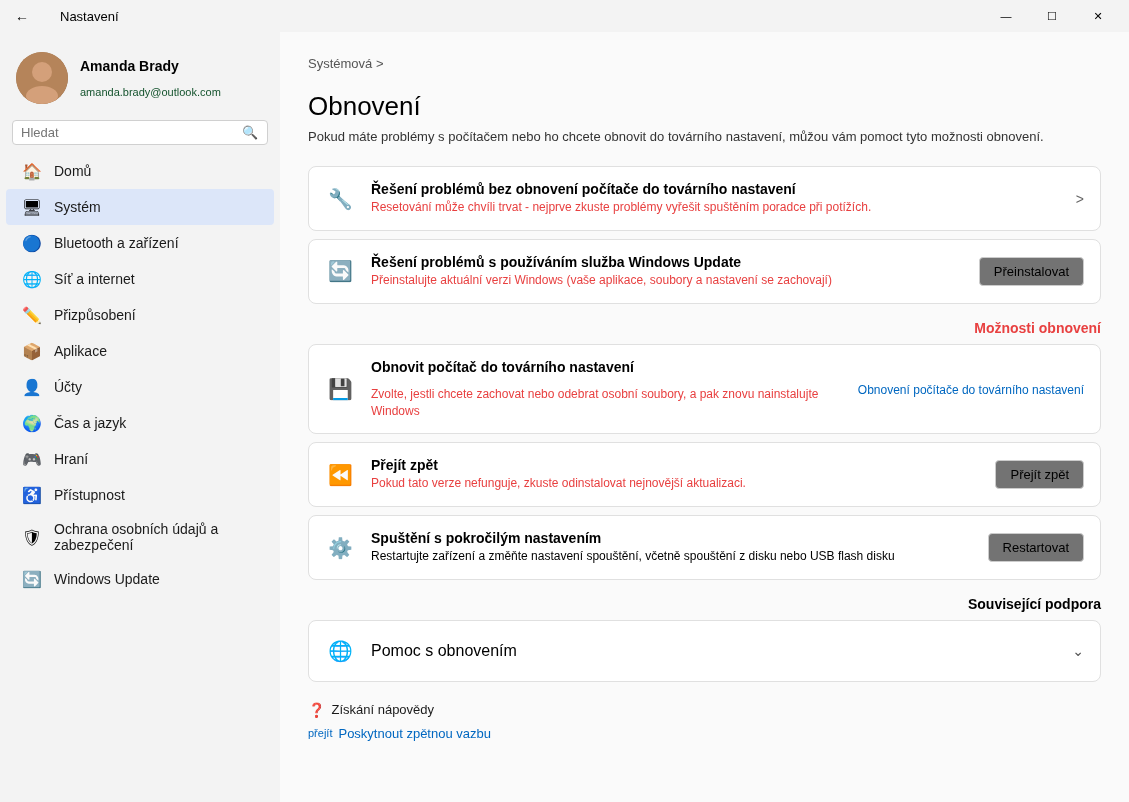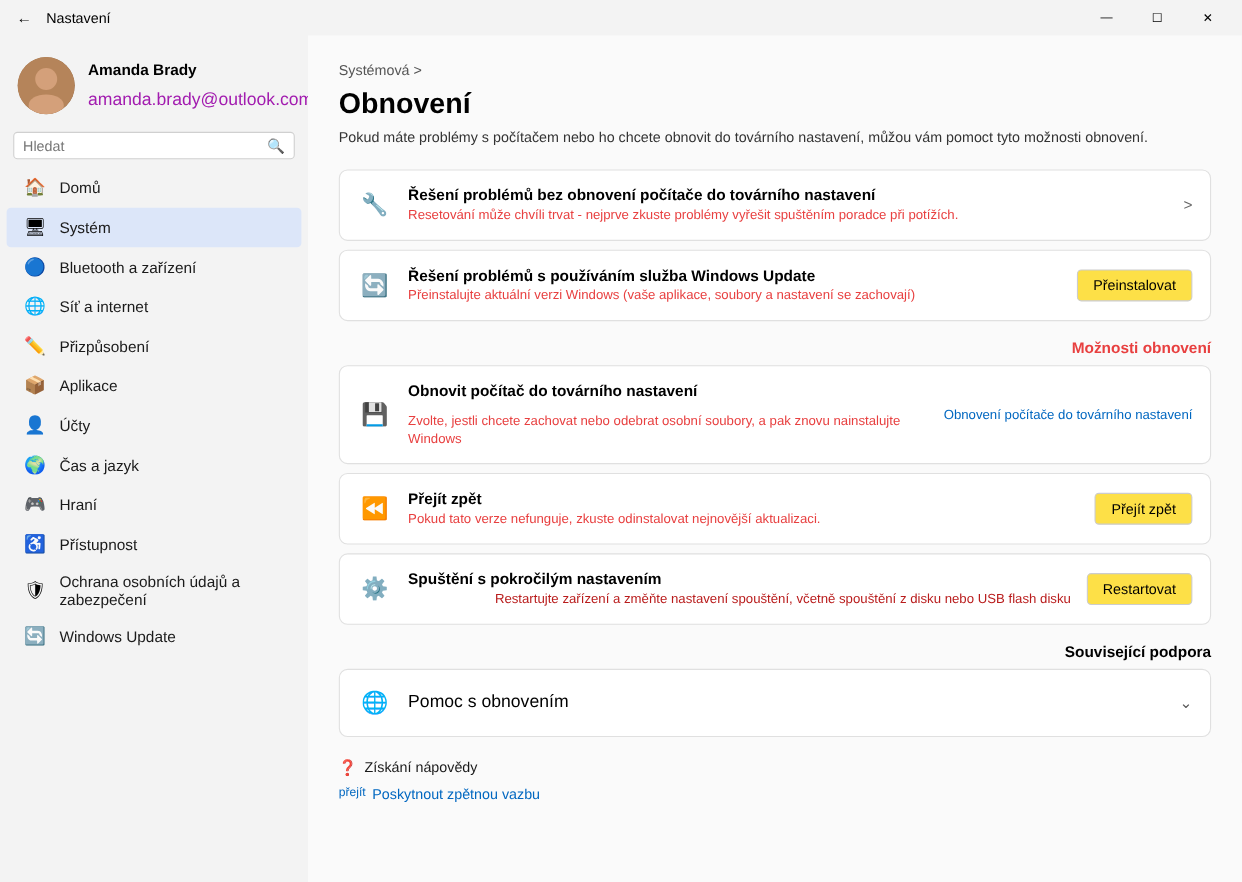--- a/index.html
+++ b/index.html
@@ -27,21 +27,21 @@
       height: 28px;
       display: flex; align-items: center; justify-content: center;
       border-radius: 4px;
       cursor: pointer;
       font-size: 14px;
       color: #000;
     }
     .titlebar-title {
       font-size: 13px;
       color: #000;
-      margin-left: 6px;
+      margin-left: 24px;
       flex: 1;
     }
     .titlebar-controls {
       display: flex;
       gap: 0;
     }
     .titlebar-btn {
       width: 46px;
       height: 32px;
       display: flex; align-items: center; justify-content: center;
@@ -82,21 +82,21 @@
       background: #c0c0c0;
       overflow: hidden;
       flex-shrink: 0;
       display: flex; align-items: center; justify-content: center;
       font-size: 22px;
       color: #fff;
       background: linear-gradient(135deg, #b0845a 0%, #8b5e3c 100%);
     }
     .user-info { display: flex; flex-direction: column; }
     .user-name { font-size: 14px; font-weight: 600; color: #000; }
-    .user-email { font-size: 16px; color: #a21caf; margin-top: 12px; }
+    .user-email { font-size: 11px; color: #14532d; margin-top: 12px; }
 
     
     .search-box {
       margin: 0 12px 8px 12px;
       display: flex;
       align-items: flex-end;
       background: #fff;
       border: 1px solid #d0d0d0;
       border-radius: 4px;
       padding: 4px 8px;
@@ -133,28 +133,28 @@
       background: #fafafa;
       overflow-y: auto;
       padding: 24px 28px;
     }
 
     
     .breadcrumb {
       display: flex;
       align-items: center;
       gap: 4px;
-      margin-bottom: 8px;
+      margin-bottom: 20px;
     }
     .breadcrumb-item { font-size: 13px; color: #555; }
 
     
     .page-title {
       font-size: 26px;
-      font-weight: 700;
+      font-weight: 400;
       color: #000;
       margin-bottom: 6px;
     }
     .page-subtitle {
       font-size: 13px;
       color: #333;
       margin-bottom: 20px;
       line-height: 1.4;
     }
 
@@ -184,21 +184,21 @@
     .card-desc { font-size: 12px; color: #e84040; line-height: 1.4; }
     .card-action {
       flex-shrink: 0;
     }
     .card-chevron { font-size: 14px; color: #666; }
     .btn {
       padding: 6px 14px;
       font-size: 13px;
       border: 1px solid #ccc;
       border-radius: 4px;
-      background: #fde047;
+      background: #737373;
       cursor: pointer;
       color: #000;
     }
 
     
     .section-header {
       font-size: 14px;
       font-weight: 600;
       color: #e84040;
       margin: 16px 0 8px 0;
@@ -397,21 +397,21 @@
       <div class="card-action">
         <button class="btn">Přejít zpět</button>
       </div>
     </div>
   </div>
         <div class="card">
     <div class="card-row">
       <div class="card-icon">⚙️</div>
       <div class="card-text">
         <div class="card-title">Spuštění s pokročilým nastavením</div>
-        <div class="card-desc" style="color:#b91c1c;text-align:right;">Restartujte zařízení a změňte nastavení spouštění, včetně spouštění z disku nebo USB flash disku</div>
+        <div class="card-desc" style="color:#000000;">Restartujte zařízení a změňte nastavení spouštění, včetně spouštění z disku nebo USB flash disku</div>
       </div>
       <div class="card-action">
         <button class="btn">Restartovat</button>
       </div>
     </div>
   </div>
       </div>
 
     <div class="section-header" style="color:#000; font-size:14px; font-weight:600; margin: 16px 0 8px 0;">Související podpora</div>
     <div class="support-card">

